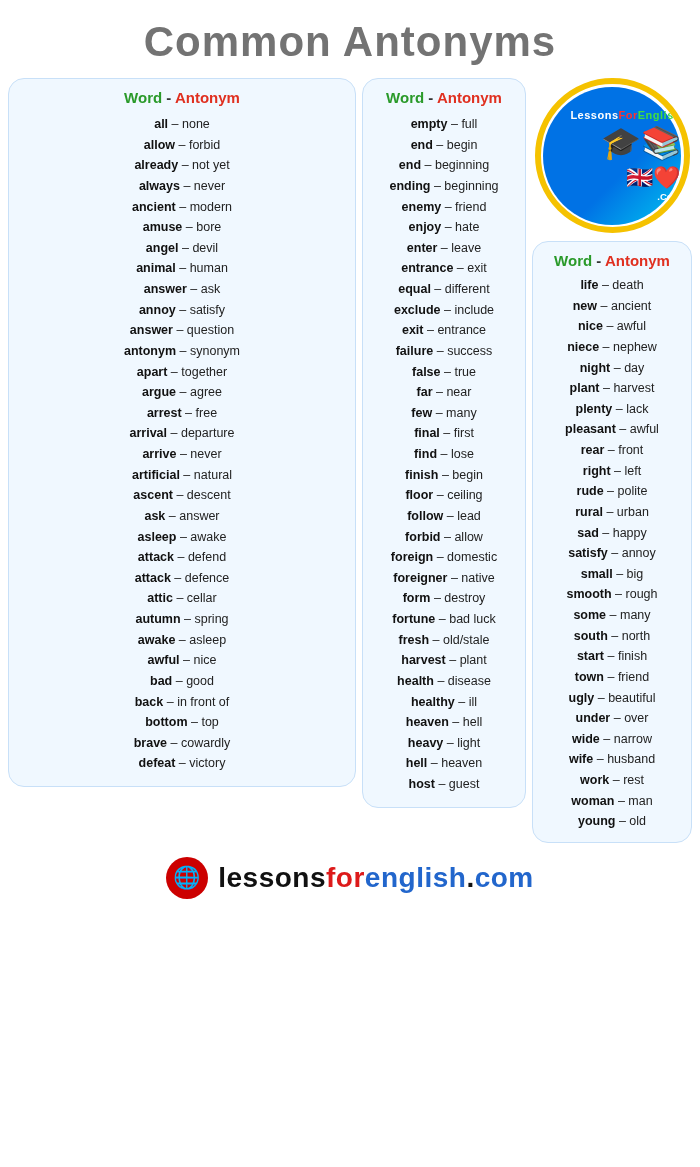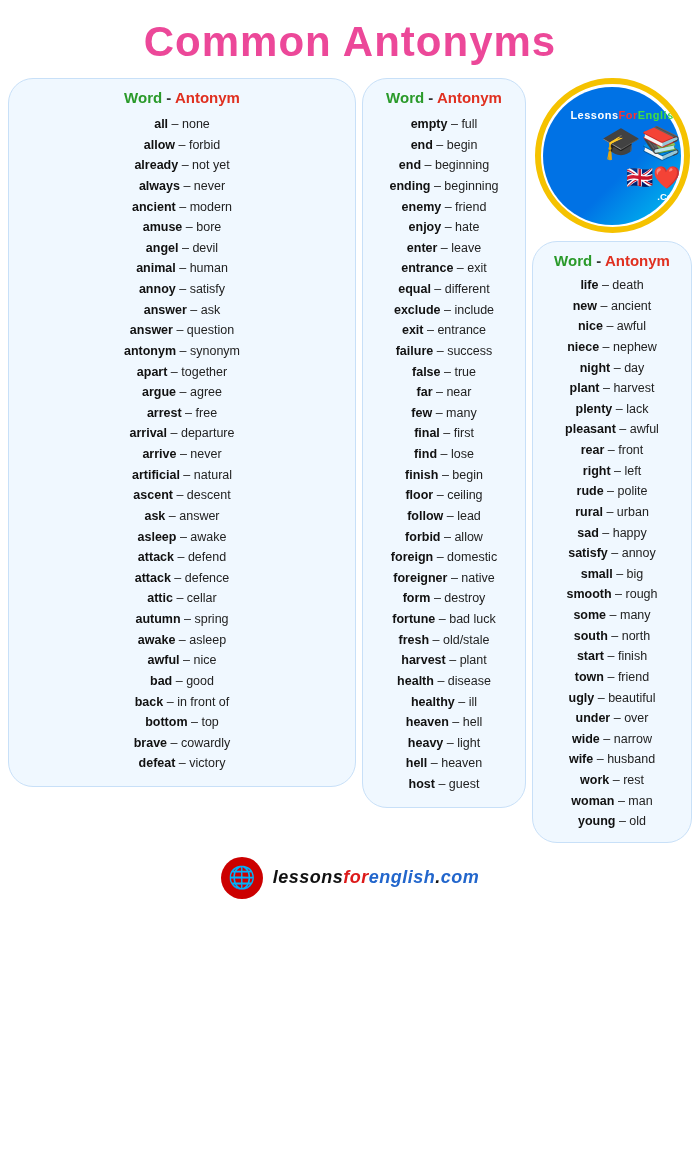--- a/index.html
+++ b/index.html
@@ -8,36 +8,36 @@
       font-family: Arial, sans-serif;
       width: 700px;
       min-height: 1167px;
       display: flex;
       flex-direction: column;
       align-items: center;
     }
     .page-title {
       font-size: 42px;
       font-weight: 900;
-      color: #ec4899;
+      color: #737373;
       text-align: center;
       margin: 18px 0 12px 0;
       letter-spacing: 1px;
     }
     .columns-wrapper {
       display: flex;
       flex-direction: row;
       align-items: flex-start;
       width: 100%;
       padding: 0 8px;
       gap: 6px;
     }
     .column {
       background: #f0f8ff;
-      border-radius: 25px;
+      border-radius: 16px;
       border: 1.5px solid #c8e0f8;
       padding: 10px 8px 12px 8px;
       flex: 1;
       min-width: 0;
     }
     .column-header {
       font-size: 15px;
       font-weight: 800;
       text-align: center;
       margin-bottom: 8px;
@@ -135,25 +135,24 @@
       height: 42px;
       border-radius: 50%;
       background: #c00;
       display: flex;
       align-items: center;
       justify-content: center;
       font-size: 22px;
       color: white;
     }
     .footer-text {
-      font-size: 18px;
+      font-size: 28px;
       font-weight: 900;
       color: #111;
       letter-spacing: 0.5px;
-      font-style: italic;
     }
     .footer-text span.les { color: #111; }
     .footer-text span.sons { color: #dd1a1a; }
     .footer-text span.for { color: #2266cc; }
     .footer-text span.dot { color: #111; }
     .footer-text span.com { color: #2266cc; }
   </style>
 </head>
 <body>
 
@@ -169,22 +168,22 @@
     </div>
     <div id="col1-pairs">
         <div class="word-pair"><span class="w">all</span> – <span>none</span></div>
         <div class="word-pair"><span class="w">allow</span> – <span>forbid</span></div>
         <div class="word-pair"><span class="w">already</span> – <span>not yet</span></div>
         <div class="word-pair"><span class="w">always</span> – <span>never</span></div>
         <div class="word-pair"><span class="w">ancient</span> – <span>modern</span></div>
         <div class="word-pair"><span class="w">amuse</span> – <span>bore</span></div>
         <div class="word-pair"><span class="w">angel</span> – <span>devil</span></div>
         <div class="word-pair"><span class="w">animal</span> – <span>human</span></div>
+        <div class="word-pair"><span class="w">answer</span> – <span>ask</span></div>
         <div class="word-pair"><span class="w">annoy</span> – <span>satisfy</span></div>
-        <div class="word-pair"><span class="w">answer</span> – <span>ask</span></div>
         <div class="word-pair"><span class="w">answer</span> – <span>question</span></div>
         <div class="word-pair"><span class="w">antonym</span> – <span>synonym</span></div>
         <div class="word-pair"><span class="w">apart</span> – <span>together</span></div>
         <div class="word-pair"><span class="w">argue</span> – <span>agree</span></div>
         <div class="word-pair"><span class="w">arrest</span> – <span>free</span></div>
         <div class="word-pair"><span class="w">arrival</span> – <span>departure</span></div>
         <div class="word-pair"><span class="w">arrive</span> – <span>never</span></div>
         <div class="word-pair"><span class="w">artificial</span> – <span>natural</span></div>
         <div class="word-pair"><span class="w">ascent</span> – <span>descent</span></div>
         <div class="word-pair"><span class="w">ask</span> – <span>answer</span></div>

